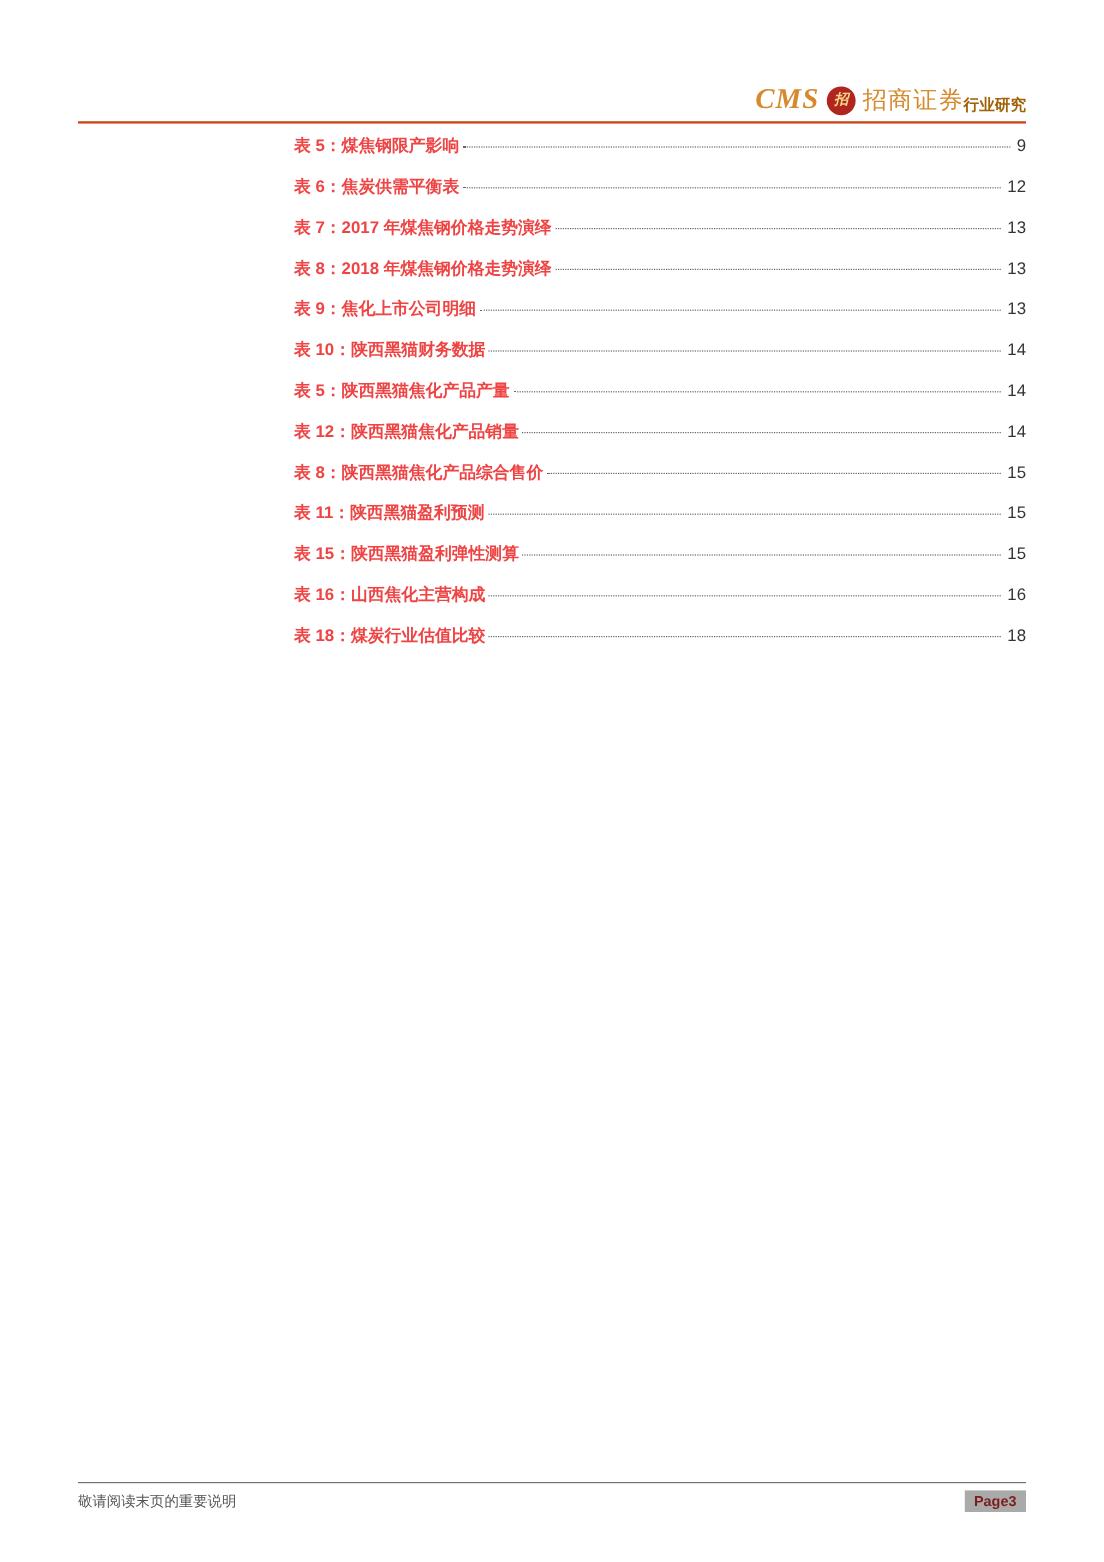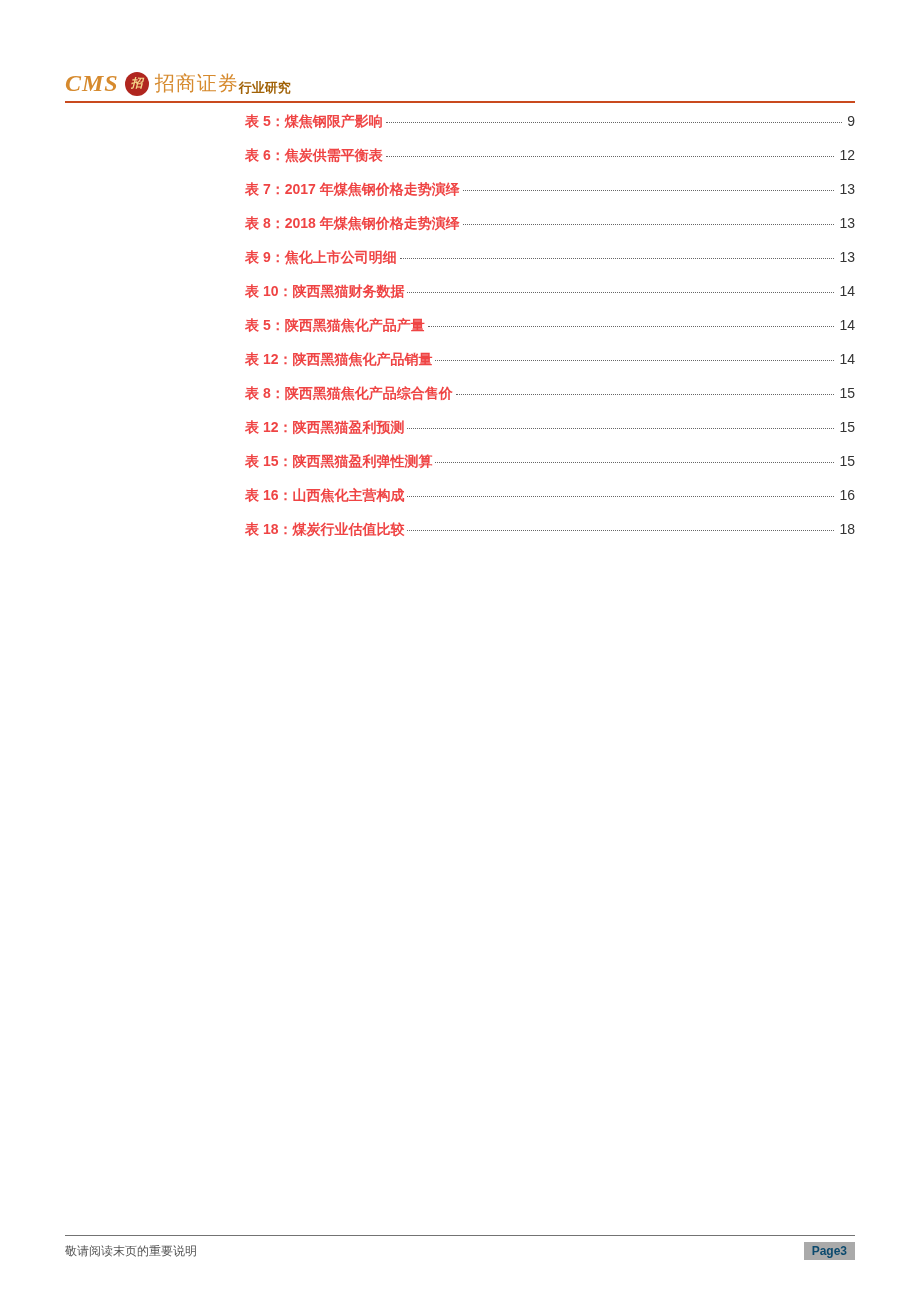--- a/index.html
+++ b/index.html
@@ -15,21 +15,21 @@
       position: relative;
     }
     .page {
       width: 100%;
       height: 100%;
       padding: 70px 65px 40px 65px;
       position: relative;
     }
     .header {
       display: flex;
-      justify-content: flex-start;
+      justify-content: flex-end;
       align-items: flex-end;
       border-bottom: 2px solid #c94a1e;
       padding-bottom: 4px;
       margin-bottom: 4px;
     }
     .logo-group {
       display: flex;
       align-items: center;
       gap: 4px;
     }
@@ -105,21 +105,21 @@
       display: flex;
       justify-content: space-between;
       align-items: center;
     }
     .footer-text {
       font-size: 12px;
       color: #555;
     }
     .page-number {
       background: #aaa;
-      color: #0c4a6e;
+      color: #7f1d1d;
       font-size: 12px;
       padding: 2px 8px;
       font-weight: bold;
     }
   </style>
 </head>
 <body>
 
 <div class="page">
 
@@ -172,21 +172,21 @@
       <span class="toc-label">表 12：陕西黑猫焦化产品销量</span>
       <span class="toc-dots"></span>
       <span class="toc-page">14</span>
     </div>
     <div class="toc-entry">
       <span class="toc-label">表 8：陕西黑猫焦化产品综合售价</span>
       <span class="toc-dots"></span>
       <span class="toc-page">15</span>
     </div>
     <div class="toc-entry">
-      <span class="toc-label">表 12：陕西黑猫盈利预测</span>
+      <span class="toc-label">表 11：陕西黑猫盈利预测</span>
       <span class="toc-dots"></span>
       <span class="toc-page">15</span>
     </div>
     <div class="toc-entry">
       <span class="toc-label">表 15：陕西黑猫盈利弹性测算</span>
       <span class="toc-dots"></span>
       <span class="toc-page">15</span>
     </div>
     <div class="toc-entry">
       <span class="toc-label">表 16：山西焦化主营构成</span>

